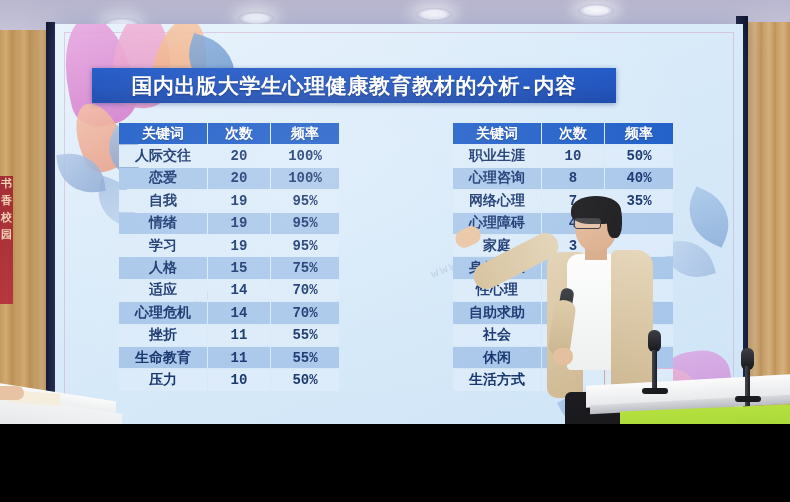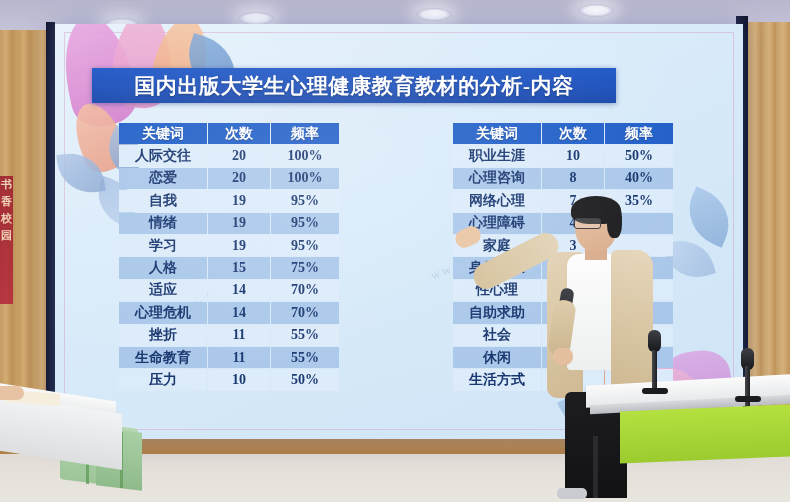--- a/index.html
+++ b/index.html
@@ -1,18 +1,18 @@
 <!DOCTYPE html>
 <html><head>
 <meta charset="utf-8">
 <style>
   html,body{margin:0;padding:0;background:#000;}
   #stage{
-    position:relative;width:790px;height:502px;overflow:hidden;
-    font-family:Liberation Serif, serif;
+    position:relative;width:790px;height:424px;overflow:hidden;
+    font-family:Liberation Mono, monospace;
     background:#c9c5d8;
   }
   
   .ceiling{position:absolute;left:0;top:0;width:790px;height:44px;
     background:linear-gradient(180deg,#b9b7cf 0%,#c3c1d6 60%,#cdcbdd 100%);}
   .downlight{position:absolute;width:36px;height:13px;border-radius:50%;
     background:radial-gradient(ellipse at center,#ffffff 0%,#f6f5fb 45%,rgba(214,212,228,0) 75%);
     box-shadow:0 0 14px 6px rgba(255,255,255,.55);}
   .floor{position:absolute;left:0;bottom:0;width:790px;height:66px;
     background:linear-gradient(180deg,#d7d2cc 0%,#e3ded8 40%,#e9e5df 100%);}

